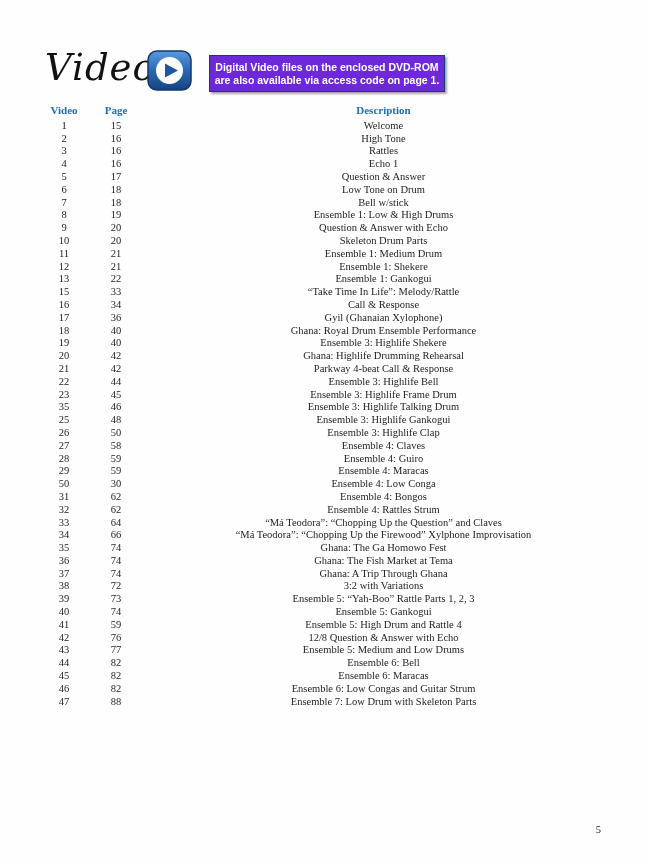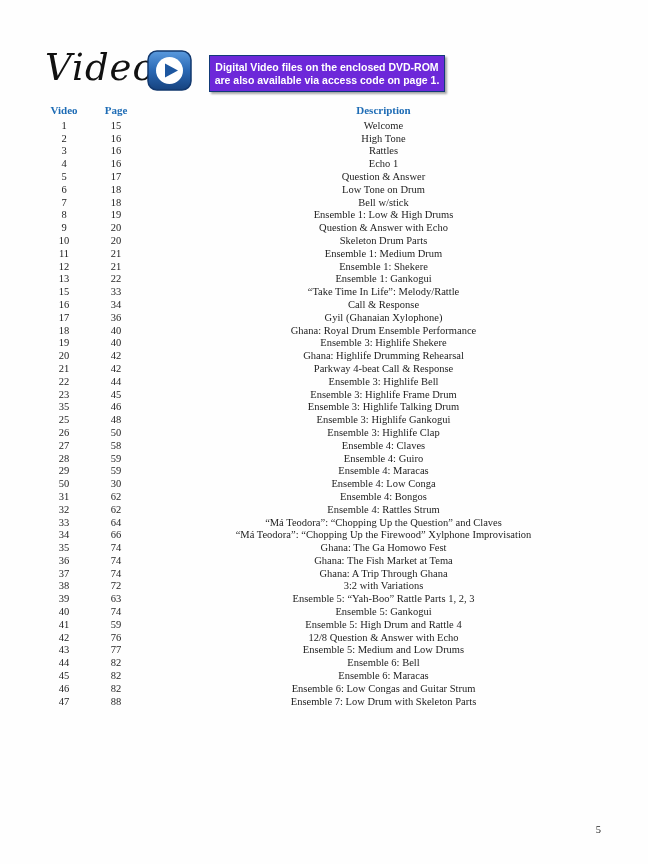--- a/index.html
+++ b/index.html
@@ -333,21 +333,21 @@
   </tr>
 
   <tr>
     <td class="col-v">38</td>
     <td class="col-p">72</td>
     <td class="col-d">3:2 with Variations</td>
   </tr>
 
   <tr>
     <td class="col-v">39</td>
-    <td class="col-p">63</td>
+    <td class="col-p">73</td>
     <td class="col-d">Ensemble 5: “Yah-Boo” Rattle Parts 1, 2, 3</td>
   </tr>
 
   <tr>
     <td class="col-v">40</td>
     <td class="col-p">74</td>
     <td class="col-d">Ensemble 5: Gankogui</td>
   </tr>
 
   <tr>

